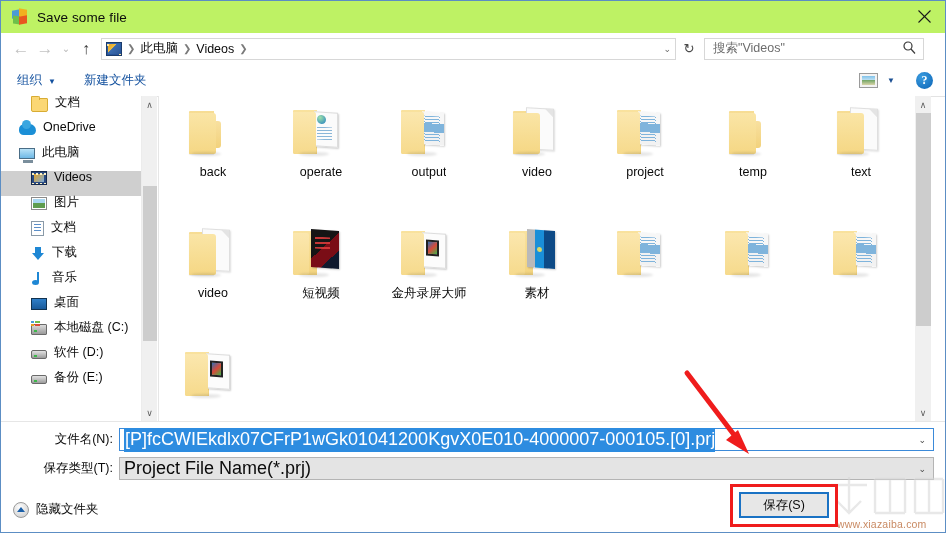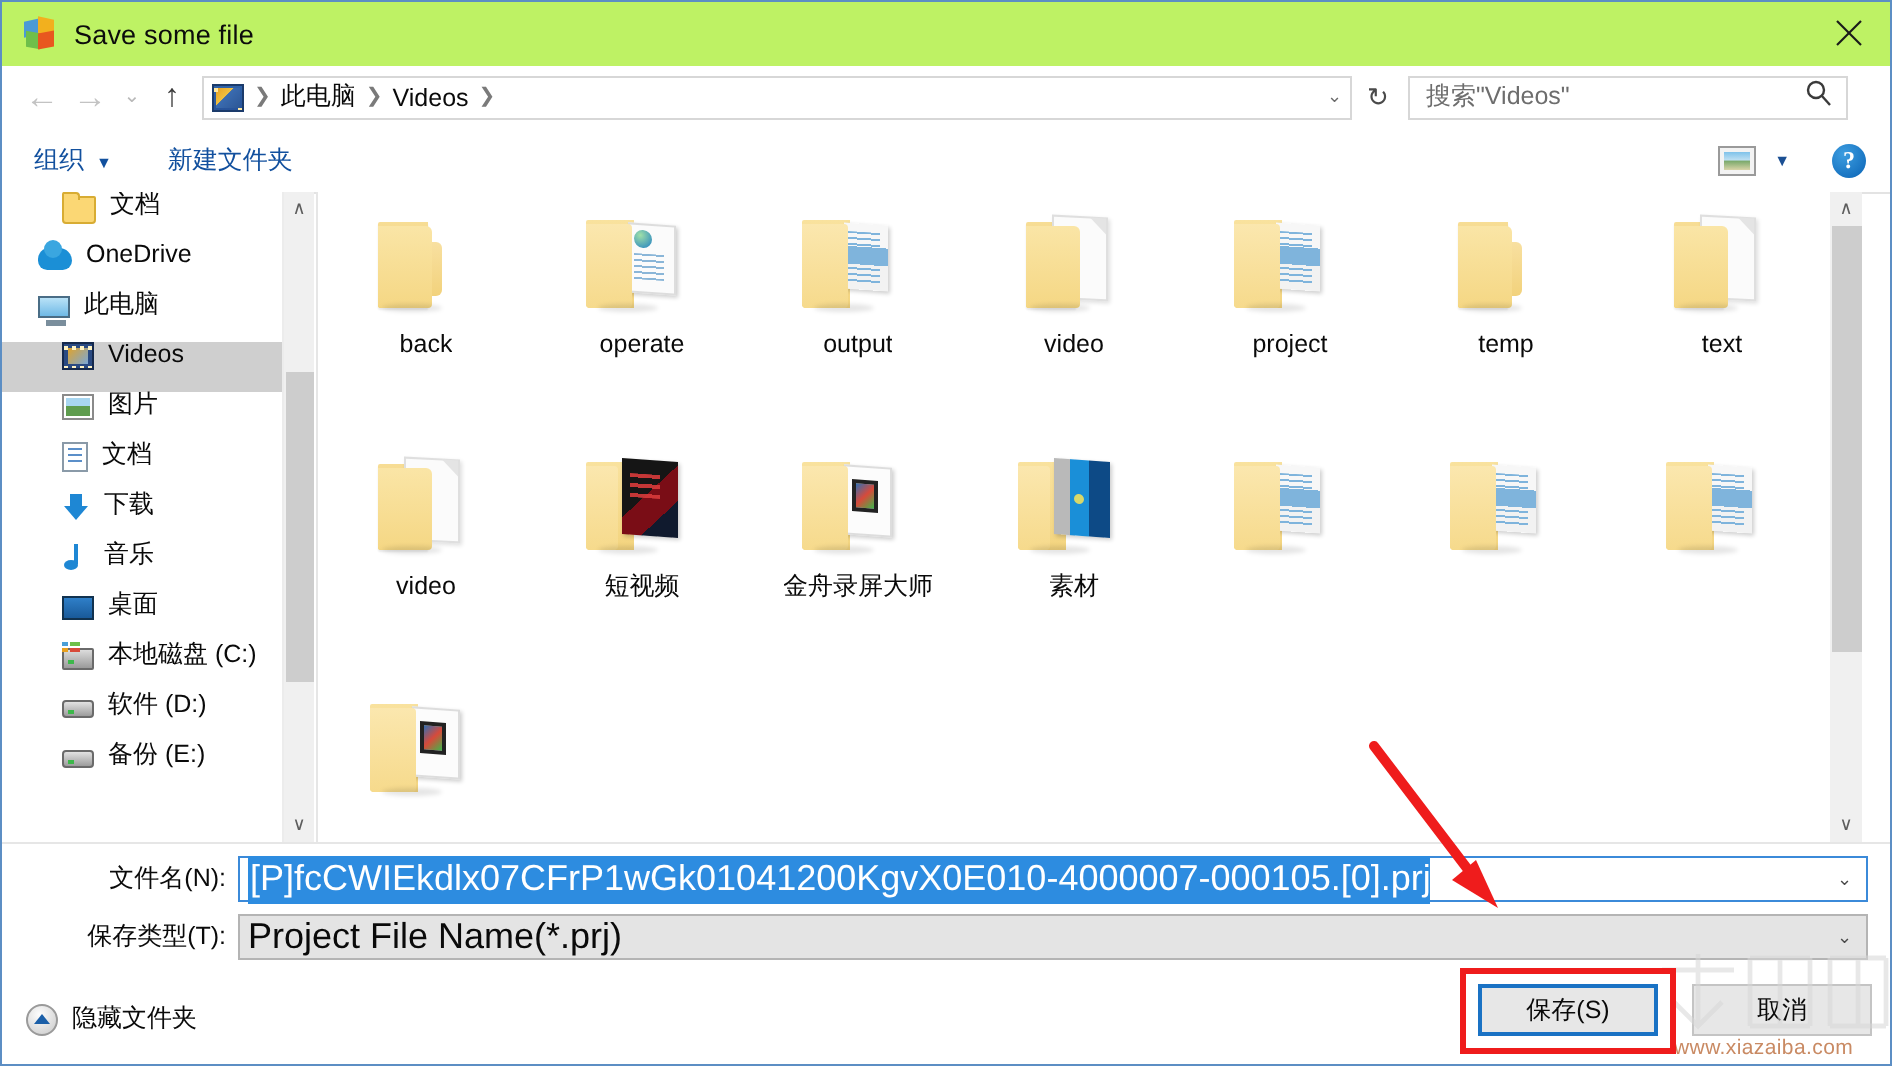--- a/index.html
+++ b/index.html
@@ -990,21 +990,20 @@
       </div>
     </div>
   </div>
 
   <div class="hide-folders">
     <span class="hf-circle"></span>
     <span class="hf-label">隐藏文件夹</span>
   </div>
 
   <div class="btn save">保存(S)</div>
-  <div class="btn cancel">取消</div>
 
   <div class="watermark">
     <svg width="120" height="61" viewBox="0 0 120 61">
       <g fill="none" stroke="#d7d7d7" stroke-width="2.4">
         <path d="M4,12 H40 M22,4 V40 M10,28 L22,40 L34,28"></path>
         <path d="M48,6 H78 M48,6 V40 M78,6 V40 M48,40 H78 M63,6 V40"></path>
         <path d="M88,6 H116 M88,6 V40 M116,6 V40 M88,40 H116 M102,6 V40"></path>
       </g>
     </svg>
   </div>

